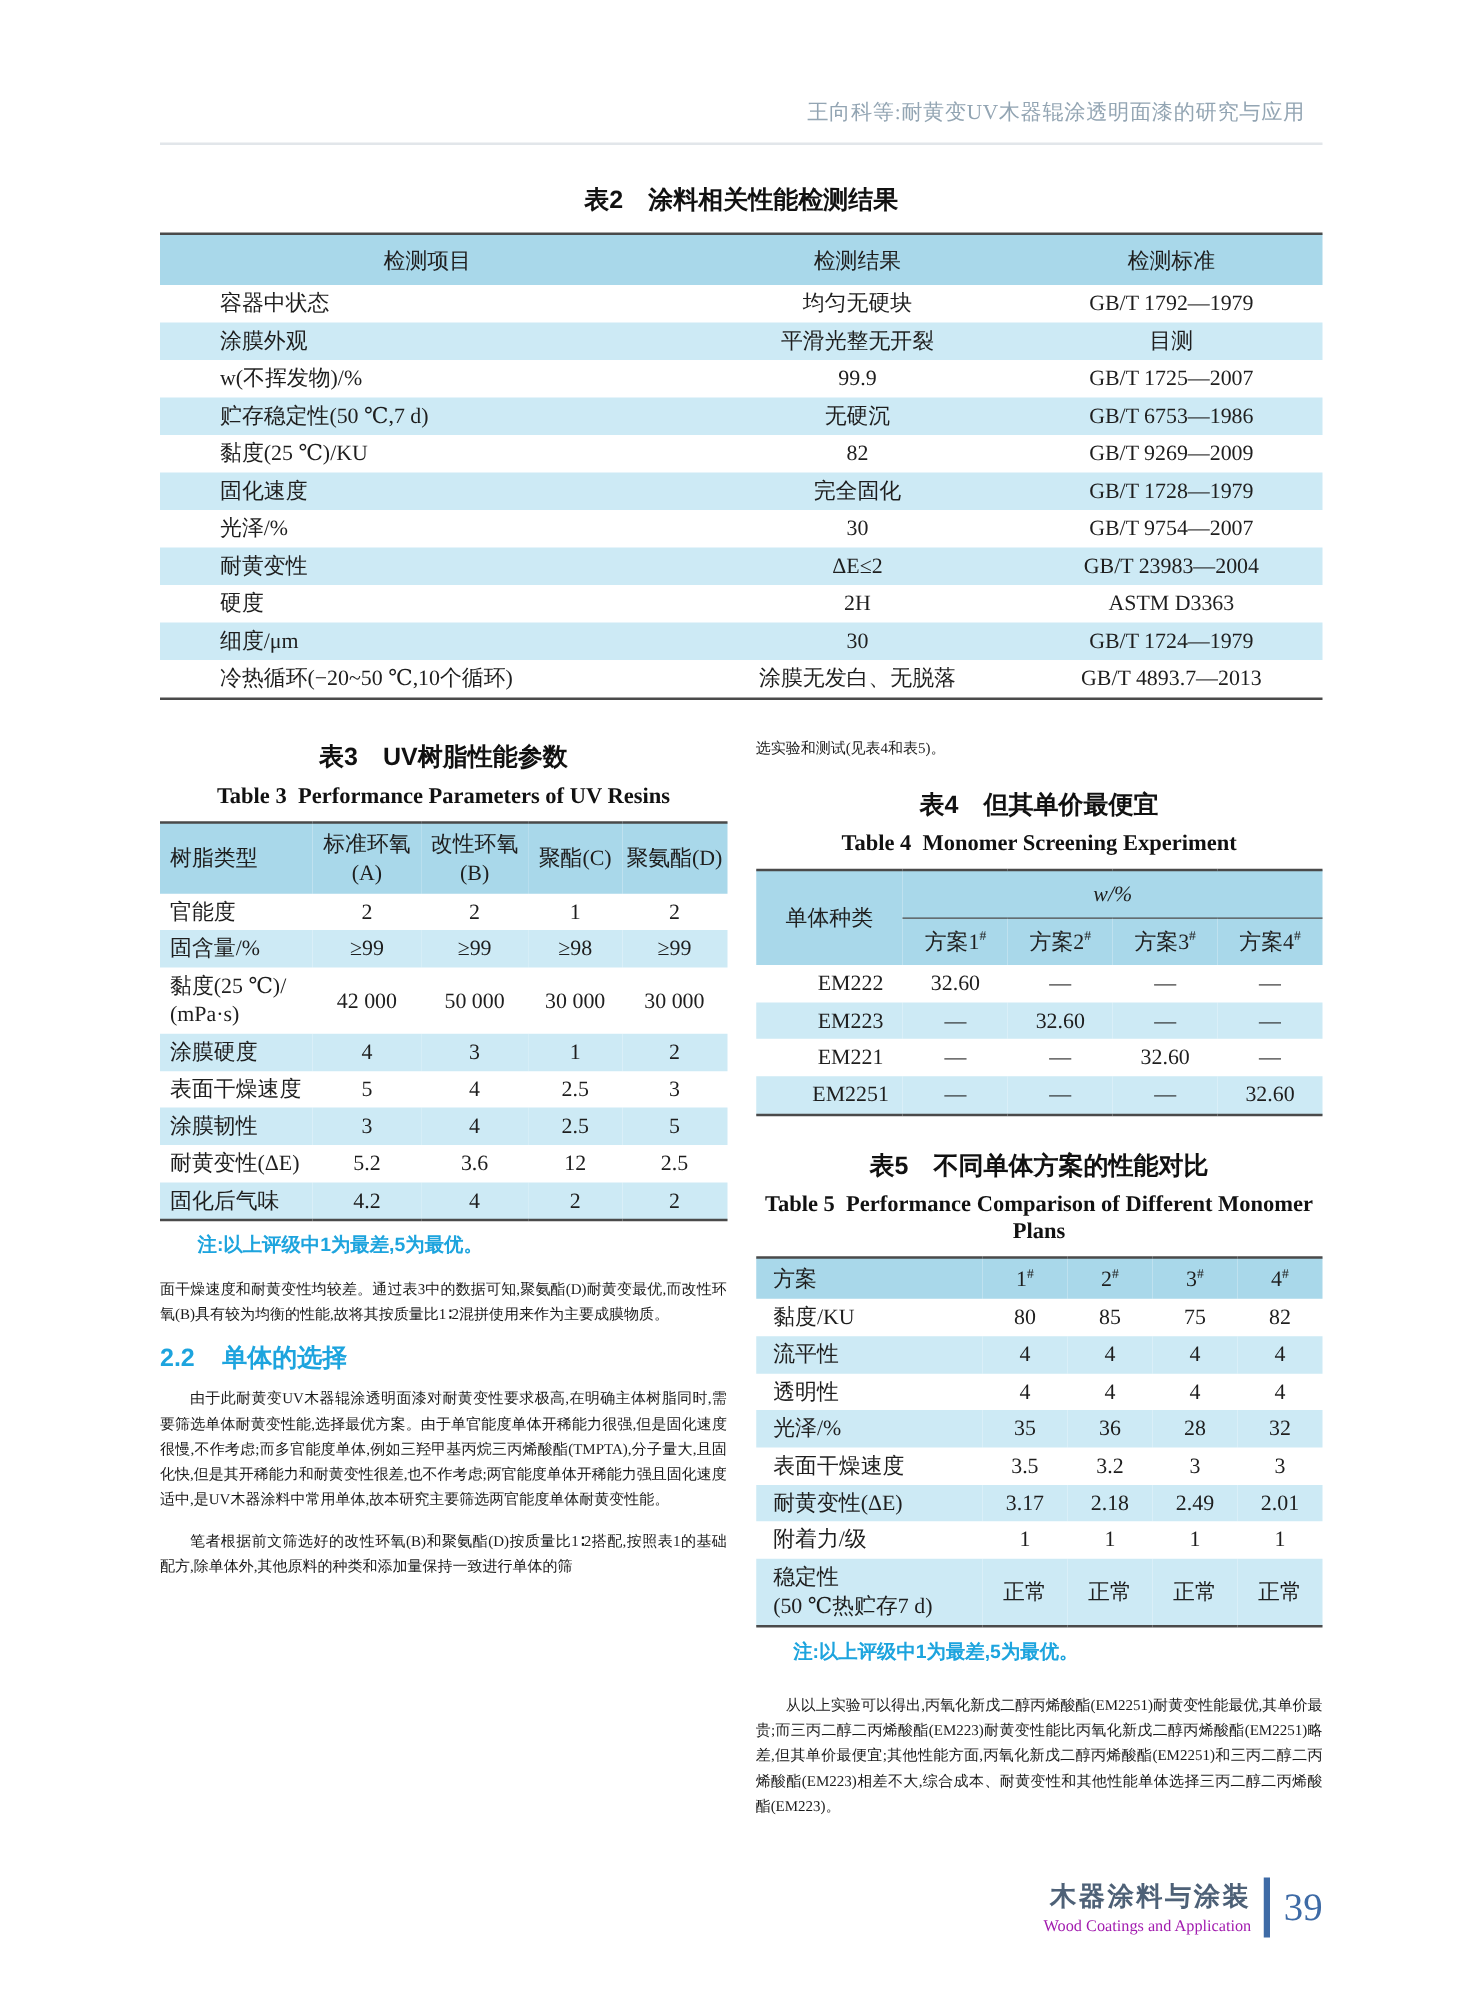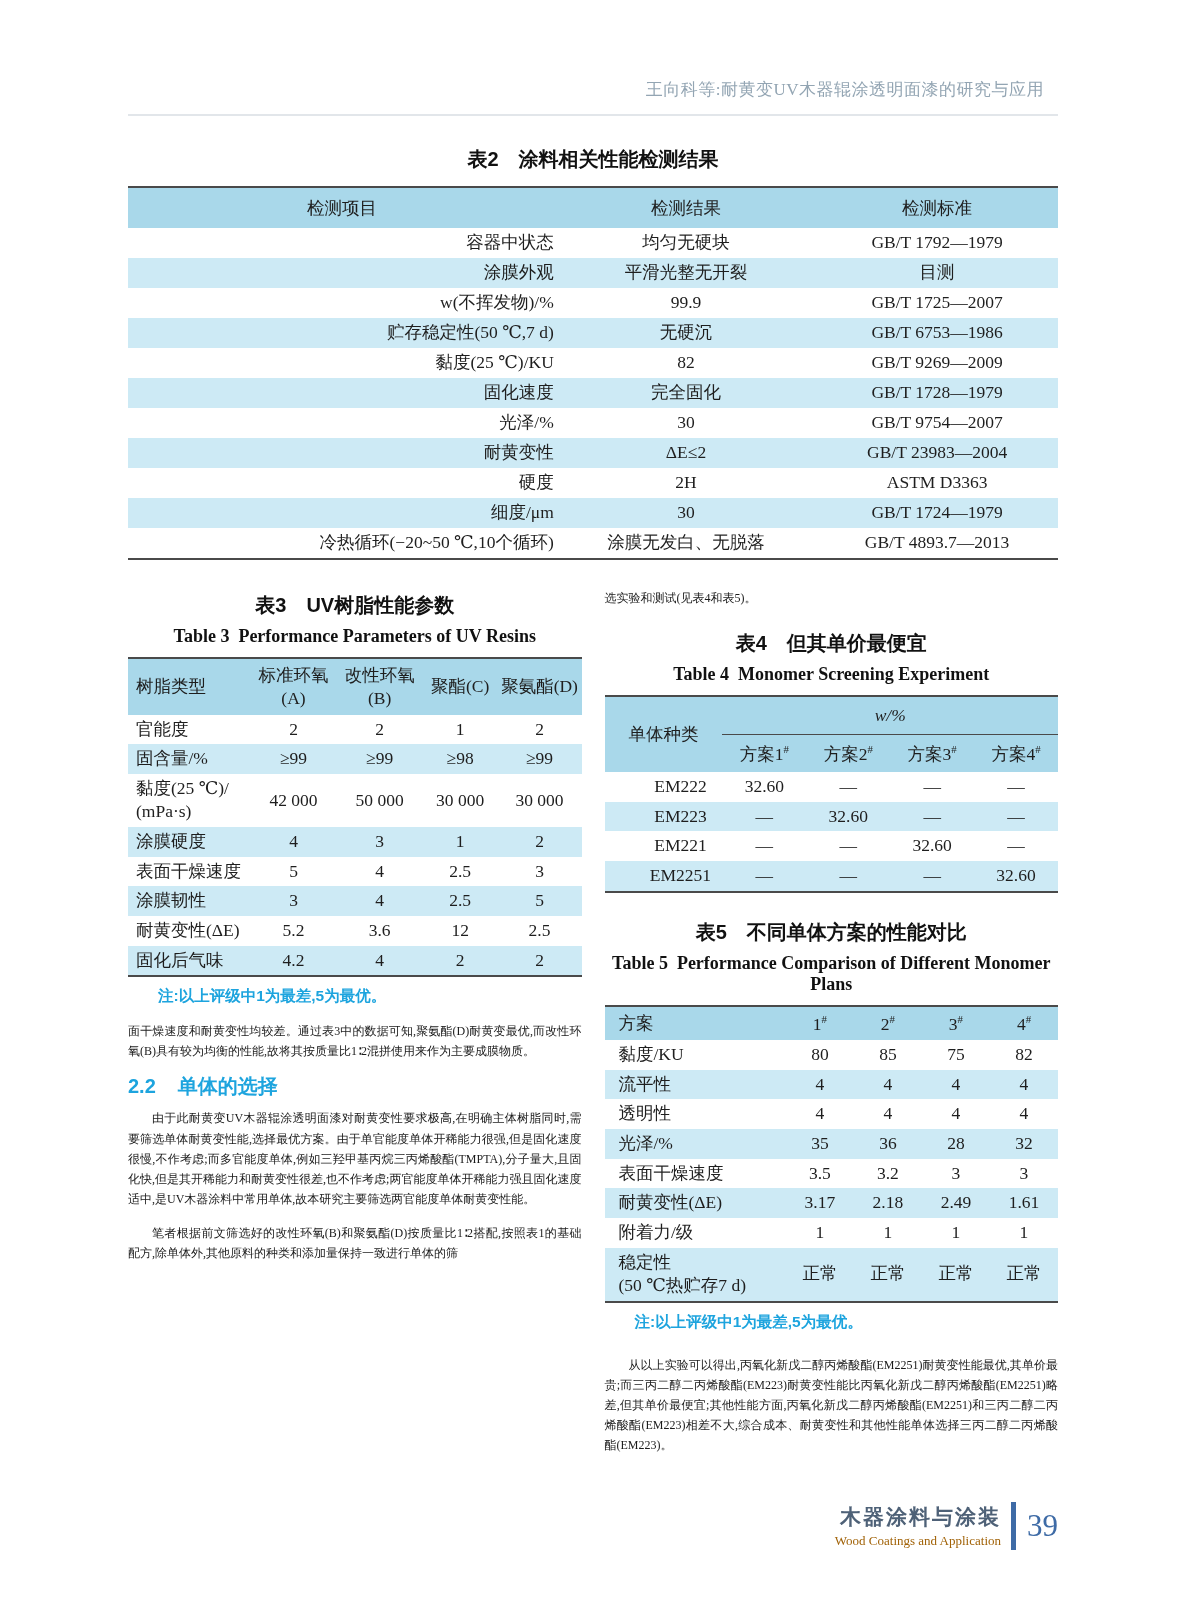--- a/index.html
+++ b/index.html
@@ -32,21 +32,21 @@
   }
   table.tbl th{
     background:var(--table-header-bg,#a9d8ea);font-weight:normal;
     text-align:center;vertical-align:middle;padding:5px 2px;line-height:1.3;
   }
   table.tbl td{text-align:center;vertical-align:middle;padding:3px 2px;line-height:1.35;}
   table.tbl tbody tr:nth-child(even){background:var(--table-stripe-bg,#cdeaf5);}
   .t2{margin-top:13px;}
   .t2 th{height:30px;}
   .t2 td{height:24px;}
-  .t2 .cell-label{text-align:right;padding-left:48px;}
+  .t2 .cell-label{text-align:left;padding-left:48px;}
   .t3{margin-top:10px;}
   .t3 .cell-label{text-align:left;padding-left:8px;white-space:pre-line;}
   .t3 thead th:first-child{text-align:left;padding-left:8px;}
   .t4{margin-top:10px;}
   .t4 .cell-label{text-align:center;padding-left:36px;}
   .t4 th.w-group{border-bottom:1.5px solid #4a4a4a;font-style:italic;}
   .t4 thead th{height:27px;}
   .t5{margin-top:10px;}
   .t5 .cell-label{text-align:left;padding-left:14px;white-space:pre-line;}
   .t5 thead th:first-child{text-align:left;padding-left:14px;}
@@ -73,21 +73,21 @@
   }
   .section-heading .sec-title{margin-left:22px;}
   
   .footer{position:absolute;right:129px;bottom:50px;display:flex;align-items:center;}
   .footer-names{text-align:right;}
   .footer-zh{
     font-size:21px;font-weight:bold;color:var(--footer-dark,#4e6177);
     font-family:"Liberation Sans","DejaVu Sans",sans-serif;letter-spacing:2px;
   }
   .footer-en{
-    font-size:13px;color:#a16207;margin-top:2px;
+    font-size:13px;color:#a21caf;margin-top:2px;
     font-family:"Liberation Serif","DejaVu Serif",serif;
   }
   .footer-bar{width:5px;height:48px;background:var(--footer-blue,#3e6ba6);margin:0 11px 0 10px;}
   .footer-page{font-size:31px;color:var(--footer-blue,#3e6ba6);font-family:"Liberation Serif","DejaVu Serif",serif;}
 </style>
 </head>
 <body>
 
 <div class="page">
 
@@ -377,21 +377,21 @@
               <td>3.5</td>
               <td>3.2</td>
               <td>3</td>
               <td>3</td>
             </tr>
             <tr>
               <td class="cell-label">耐黄变性(ΔE)</td>
               <td>3.17</td>
               <td>2.18</td>
               <td>2.49</td>
-              <td>1.61</td>
+              <td>2.01</td>
             </tr>
             <tr>
               <td class="cell-label">附着力/级</td>
               <td>1</td>
               <td>1</td>
               <td>1</td>
               <td>1</td>
             </tr>
             <tr>
               <td class="cell-label">稳定性

